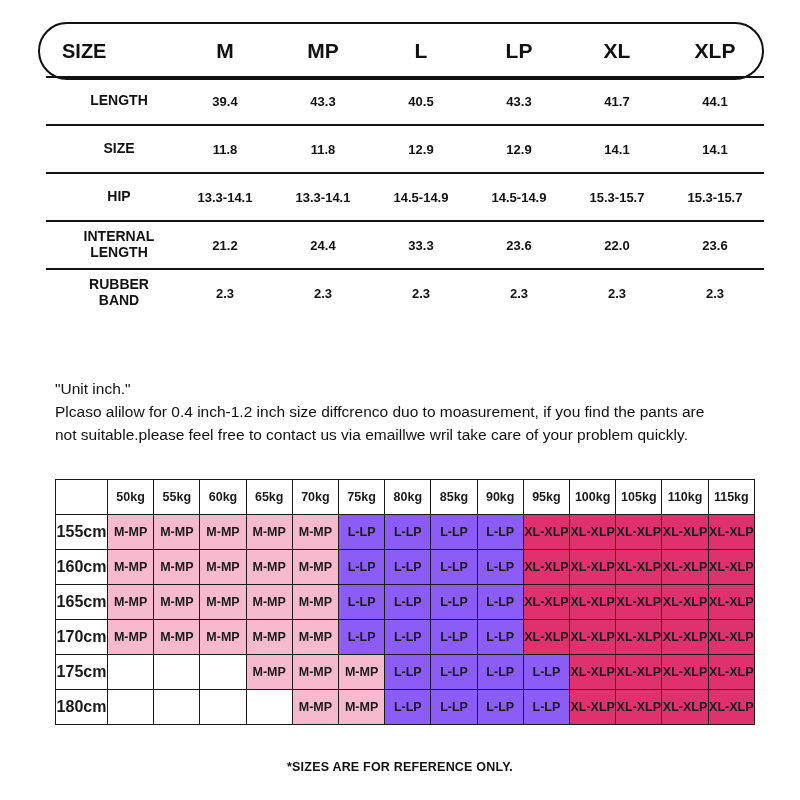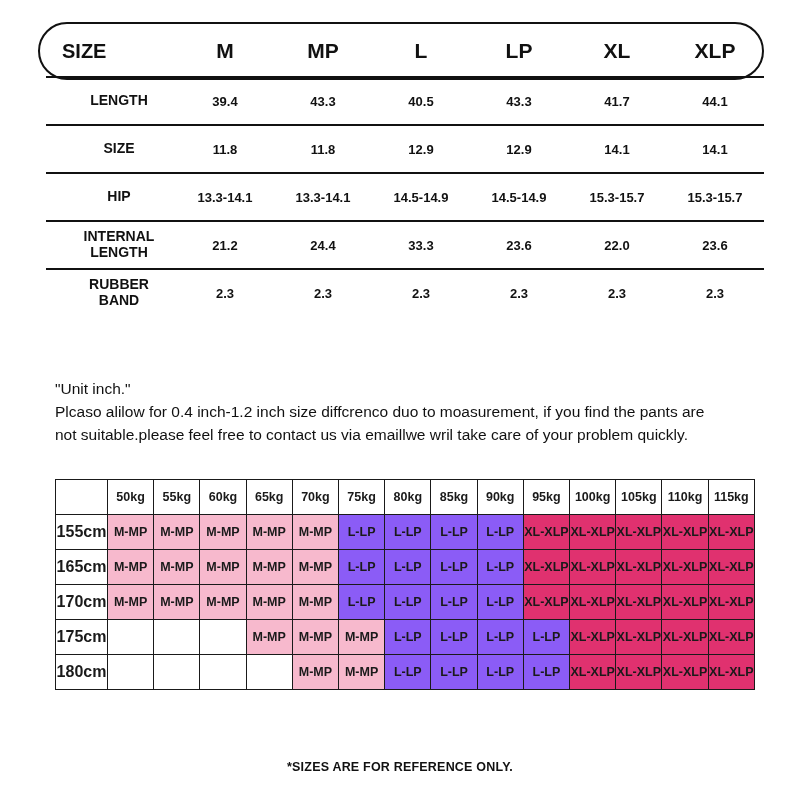--- a/index.html
+++ b/index.html
@@ -259,20 +259,37 @@
           <td class="c-mid">L-LP</td>
           <td class="c-mid">L-LP</td>
           <td class="c-mid">L-LP</td>
           <td class="c-dark">XL-XLP</td>
           <td class="c-dark">XL-XLP</td>
           <td class="c-dark">XL-XLP</td>
           <td class="c-dark">XL-XLP</td>
           <td class="c-dark">XL-XLP</td>
         </tr>
         <tr>
+          <td class="rowhead">160cm</td>
+          <td class="c-light">M-MP</td>
+          <td class="c-light">M-MP</td>
+          <td class="c-light">M-MP</td>
+          <td class="c-light">M-MP</td>
+          <td class="c-light">M-MP</td>
+          <td class="c-mid">L-LP</td>
+          <td class="c-mid">L-LP</td>
+          <td class="c-mid">L-LP</td>
+          <td class="c-mid">L-LP</td>
+          <td class="c-dark">XL-XLP</td>
+          <td class="c-dark">XL-XLP</td>
+          <td class="c-dark">XL-XLP</td>
+          <td class="c-dark">XL-XLP</td>
+          <td class="c-dark">XL-XLP</td>
+        </tr>
+        <tr>
           <td class="rowhead">165cm</td>
           <td class="c-light">M-MP</td>
           <td class="c-light">M-MP</td>
           <td class="c-light">M-MP</td>
           <td class="c-light">M-MP</td>
           <td class="c-light">M-MP</td>
           <td class="c-mid">L-LP</td>
           <td class="c-mid">L-LP</td>
           <td class="c-mid">L-LP</td>
           <td class="c-mid">L-LP</td>

